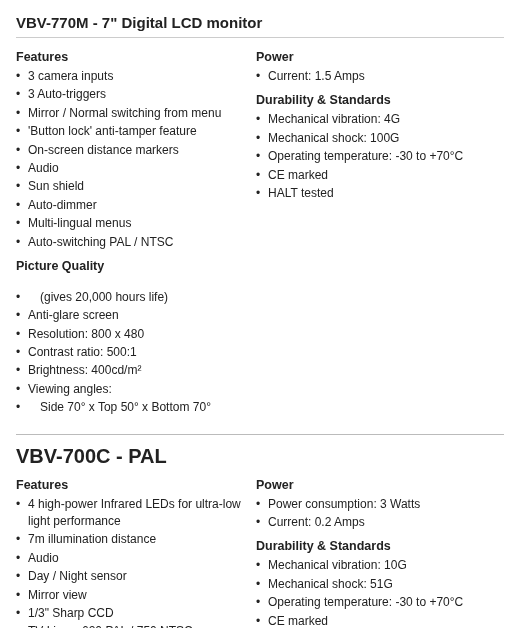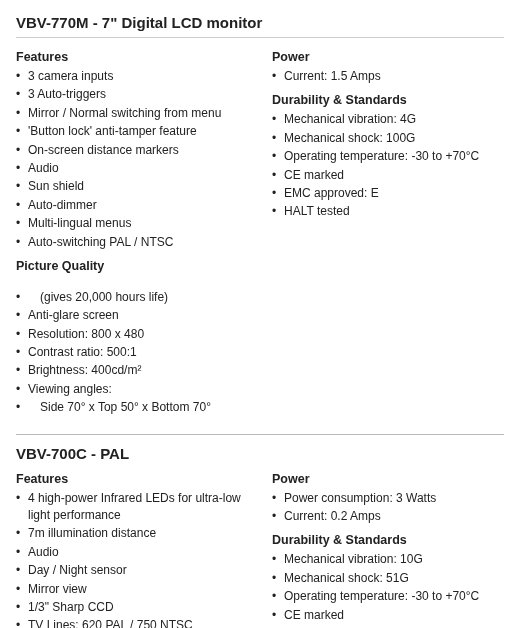--- a/index.html
+++ b/index.html
@@ -21,21 +21,21 @@
       font-weight: bold;
       margin-bottom: 12px;
       border-bottom: 1px solid #ccc;
       padding-bottom: 6px;
     }
     .product-section {
       margin-bottom: 16px;
     }
     .two-col {
       display: flex;
-      gap: 16px;
+      gap: 0;
     }
     .col-left {
       flex: 0 0 240px;
     }
     .col-right {
       flex: 1;
     }
     .section-header {
       font-weight: bold;
       font-size: 12.5px;
@@ -61,21 +61,21 @@
       position: absolute;
       left: 0;
       top: 0;
     }
     .product-divider {
       border: none;
       border-top: 1px solid #bbb;
       margin: 14px 0 10px 0;
     }
     .product-subtitle {
-      font-size: 15px;
+      font-size: 20px;
       font-weight: bold;
       margin-bottom: 10px;
     }
   </style>
 </head>
 <body>
 
 <div class="product-section">
   <div class="page-title">VBV-770M  -    7" Digital LCD monitor</div>
   <div class="two-col">
@@ -115,21 +115,20 @@
       <ul class="spec-list">
         <li>Current: 1.5 Amps</li>
       </ul>
 
       <div class="section-header">Durability &amp; Standards</div>
       <ul class="spec-list">
         <li>Mechanical vibration: 4G</li>
         <li>Mechanical shock: 100G</li>
         <li>Operating temperature: -30 to +70°C</li>
         <li>CE marked</li>
-        <li>EMC approved: E</li>
         <li>HALT tested</li>
       </ul>
     </div>
   </div>
 </div>
 
 <hr class="product-divider">
 
 <div class="product-section">
   <div class="product-subtitle">VBV-700C   - PAL</div>

